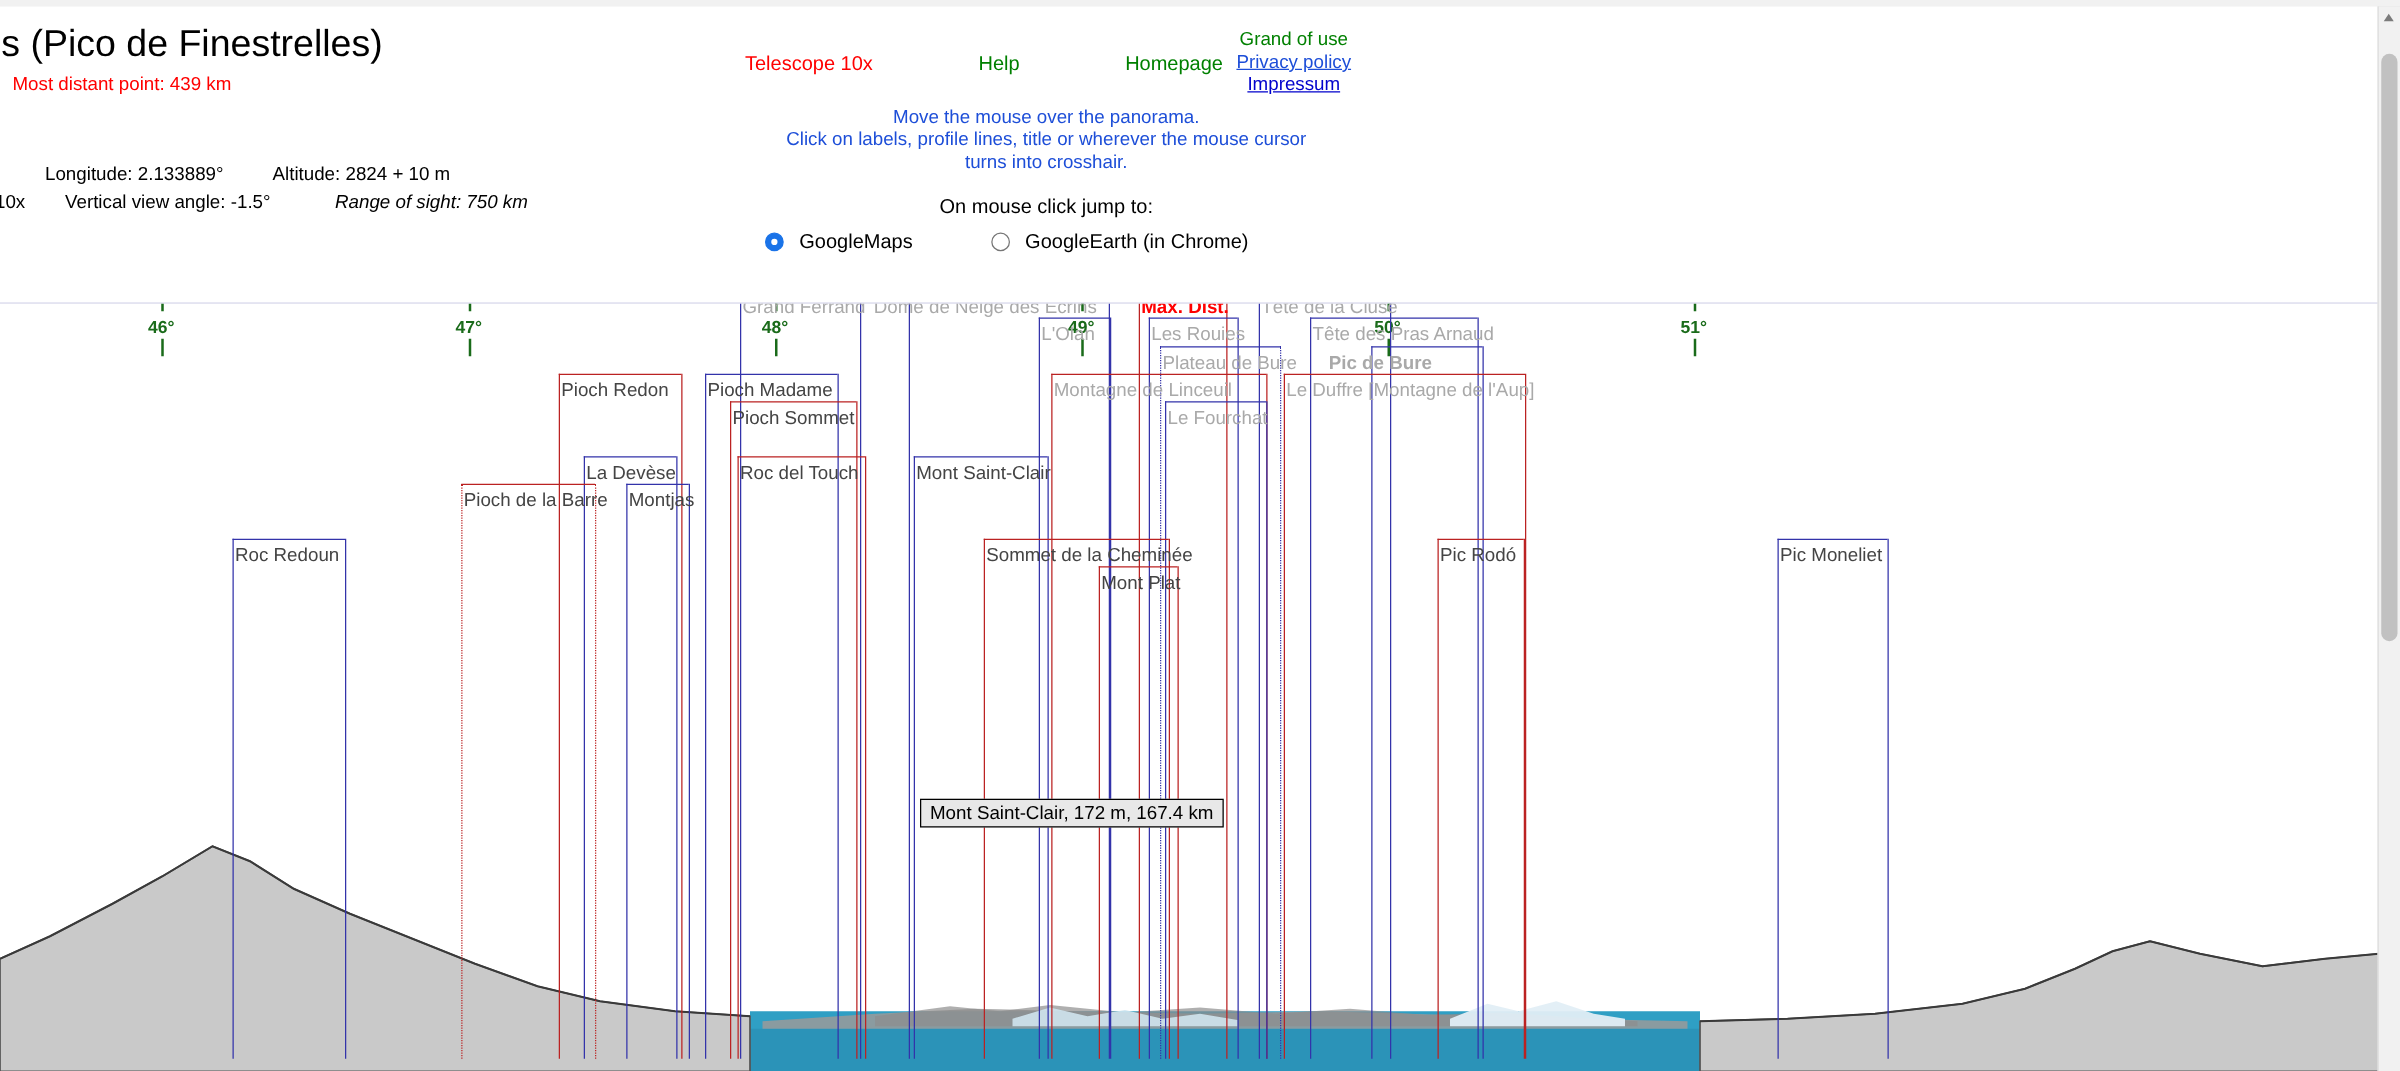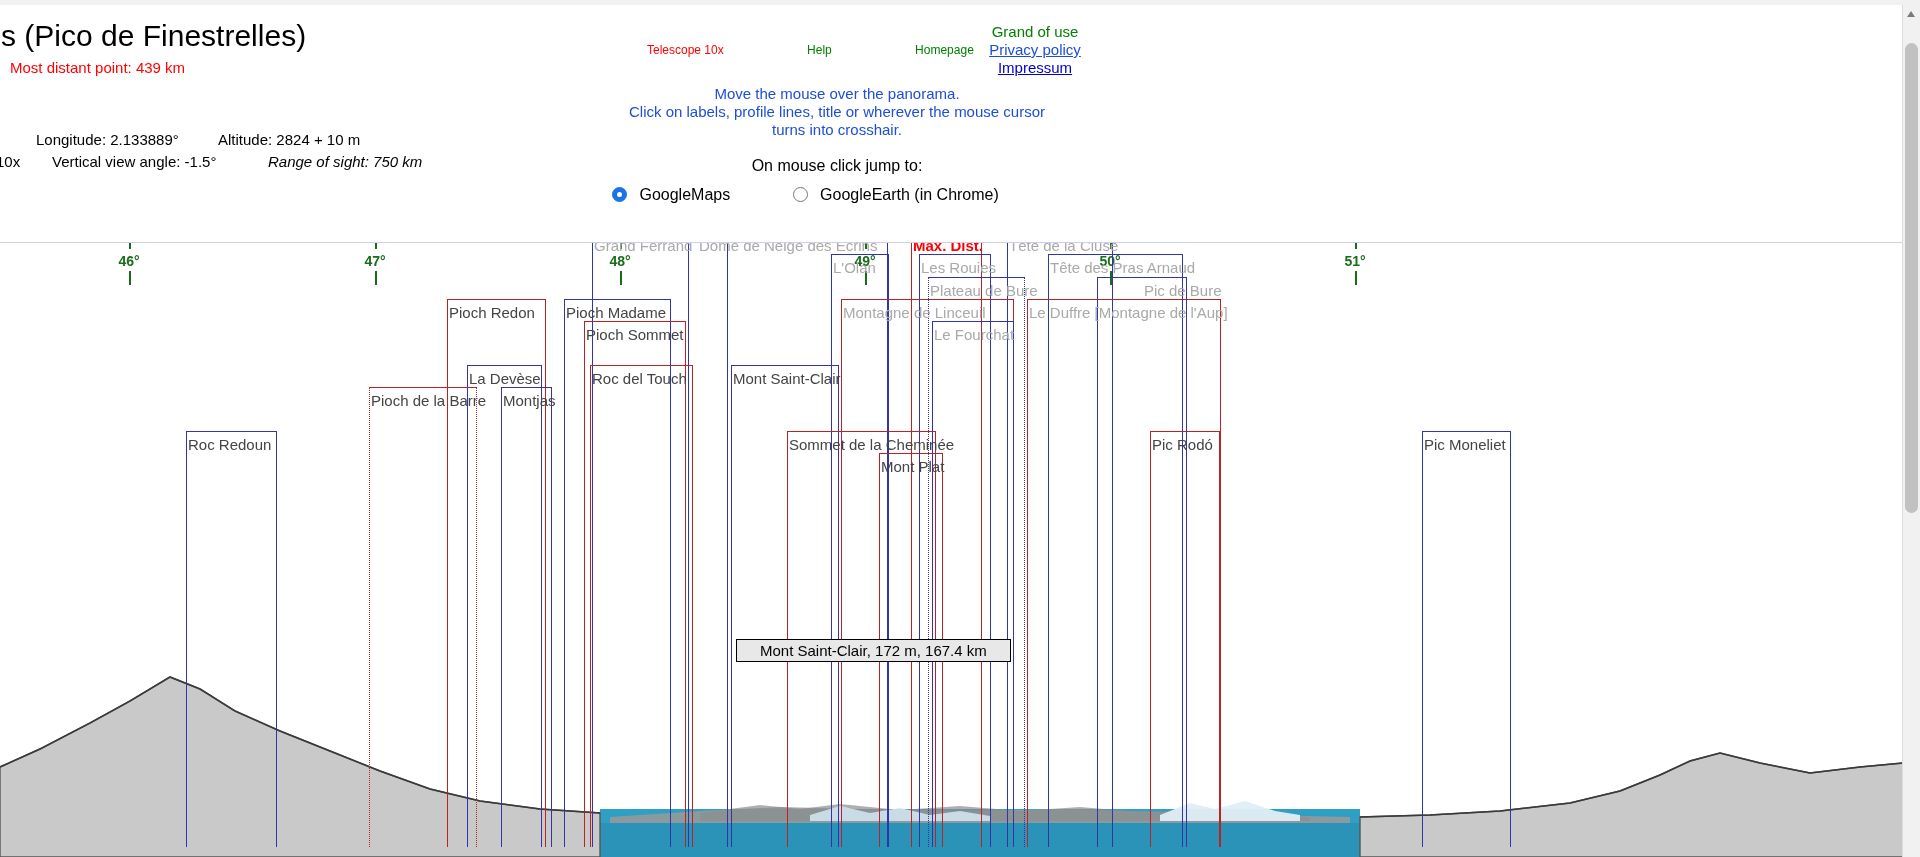--- a/index.html
+++ b/index.html
@@ -57,22 +57,22 @@
     position: absolute; left: -64px; top: 14px;
     font-size: 30px; color: #000;
     white-space: nowrap;
   }
   .most-distant {
     position: absolute; left: 10px; top: 54px;
     font-size: 15px; color: #ff0000;
     white-space: nowrap;
   }
   .nav {
-    position: absolute; left: 647px; top: 38px;
-    font-size: 12px;
+    position: absolute; left: 596px; top: 38px;
+    font-size: 16px;
     white-space: nowrap;
   }
   .nav a { text-decoration: none; margin-right: 80px; }
   .nav a.telescope { color: #ff0000; }
   .nav a.help, .nav a.homepage { color: #008000; }
   .legal {
     position: absolute; left: 955px; top: 18px;
     width: 160px; text-align: center;
     font-size: 15px; line-height: 18px;
   }
@@ -144,21 +144,21 @@
     line-height: 15px;
   }
   .pk-label.grey  { color: #a9a9a9; }
   .pk-label.dark  { color: #444444; }
   .pk-label.red   { color: #ff0000; font-weight: bold; }
   .tooltip {
     position: absolute;
     background: #e8e8e8;
     border: 1px solid #000;
     font-size: 15px; color: #000;
-    padding: 2px 23px;
+    padding: 2px 7px;
     white-space: nowrap;
   }
   .terrain { position: absolute; left: 0; bottom: 0; width: 1903px; height: 230px; }
 </style>
 </head>
 <body>
 
 <div id="root">
 
   <div class="browser-strip"></div>
@@ -277,21 +277,21 @@
         <div style="position: absolute; left: 1048px; top: 11px; width: 0px; height: 593px; border-left: 1px solid rgb(51, 51, 170);"></div>
         <div style="position: absolute; left: 1182px; top: 11px; width: 0px; height: 593px; border-left: 1px solid rgb(51, 51, 170);"></div>
         <div class="pk-label grey" style="left: 1050px; top: 17px; text-align: center;">Tête des Pras Arnaud</div>
         <div style="position: absolute; left: 928px; top: 34px; width: 96px; height: 0px; border-top: 1px solid rgb(51, 51, 170);"></div>
         <div style="position: absolute; left: 928px; top: 34px; width: 0px; height: 570px; border-left: 1px dotted rgb(51, 51, 170);"></div>
         <div style="position: absolute; left: 1024px; top: 34px; width: 0px; height: 570px; border-left: 1px dotted rgb(51, 51, 170);"></div>
         <div class="pk-label grey" style="left: 930px; top: 40px;">Plateau de Bure</div>
         <div style="position: absolute; left: 1097px; top: 34px; width: 89px; height: 0px; border-top: 1px solid rgb(51, 51, 170);"></div>
         <div style="position: absolute; left: 1097px; top: 34px; width: 0px; height: 570px; border-left: 1px solid rgb(51, 51, 170);"></div>
         <div style="position: absolute; left: 1186px; top: 34px; width: 0px; height: 570px; border-left: 1px solid rgb(51, 51, 170);"></div>
-        <div class="pk-label grey" style="left: 1144px; top: 40px;">Pic de Bure</div>
+        <div class="pk-label grey" style="left: 1063px; top: 40px; font-weight: bold;">Pic de Bure</div>
         <div style="position: absolute; left: 447px; top: 56px; width: 98px; height: 0px; border-top: 1px solid rgb(187, 34, 34);"></div>
         <div style="position: absolute; left: 447px; top: 56px; width: 0px; height: 548px; border-left: 1px solid rgb(187, 34, 34);"></div>
         <div style="position: absolute; left: 545px; top: 56px; width: 0px; height: 548px; border-left: 1px solid rgb(187, 34, 34);"></div>
         <div class="pk-label dark" style="left: 449px; top: 62px;">Pioch Redon</div>
         <div style="position: absolute; left: 564px; top: 56px; width: 106px; height: 0px; border-top: 1px solid rgb(51, 51, 170);"></div>
         <div style="position: absolute; left: 564px; top: 56px; width: 0px; height: 548px; border-left: 1px solid rgb(51, 51, 170);"></div>
         <div style="position: absolute; left: 670px; top: 56px; width: 0px; height: 548px; border-left: 1px solid rgb(51, 51, 170);"></div>
         <div class="pk-label dark" style="left: 566px; top: 62px;">Pioch Madame</div>
         <div style="position: absolute; left: 841px; top: 56px; width: 172px; height: 0px; border-top: 1px solid rgb(187, 34, 34);"></div>
         <div style="position: absolute; left: 841px; top: 56px; width: 0px; height: 548px; border-left: 1px solid rgb(187, 34, 34);"></div>

